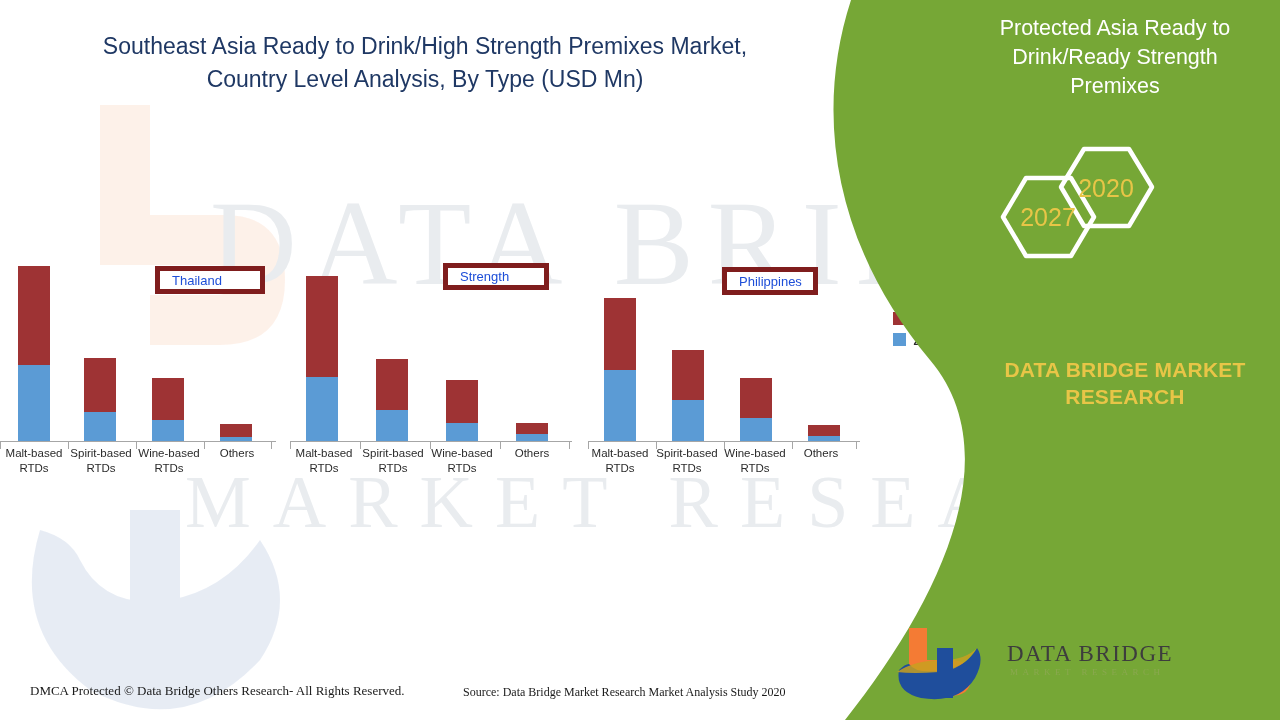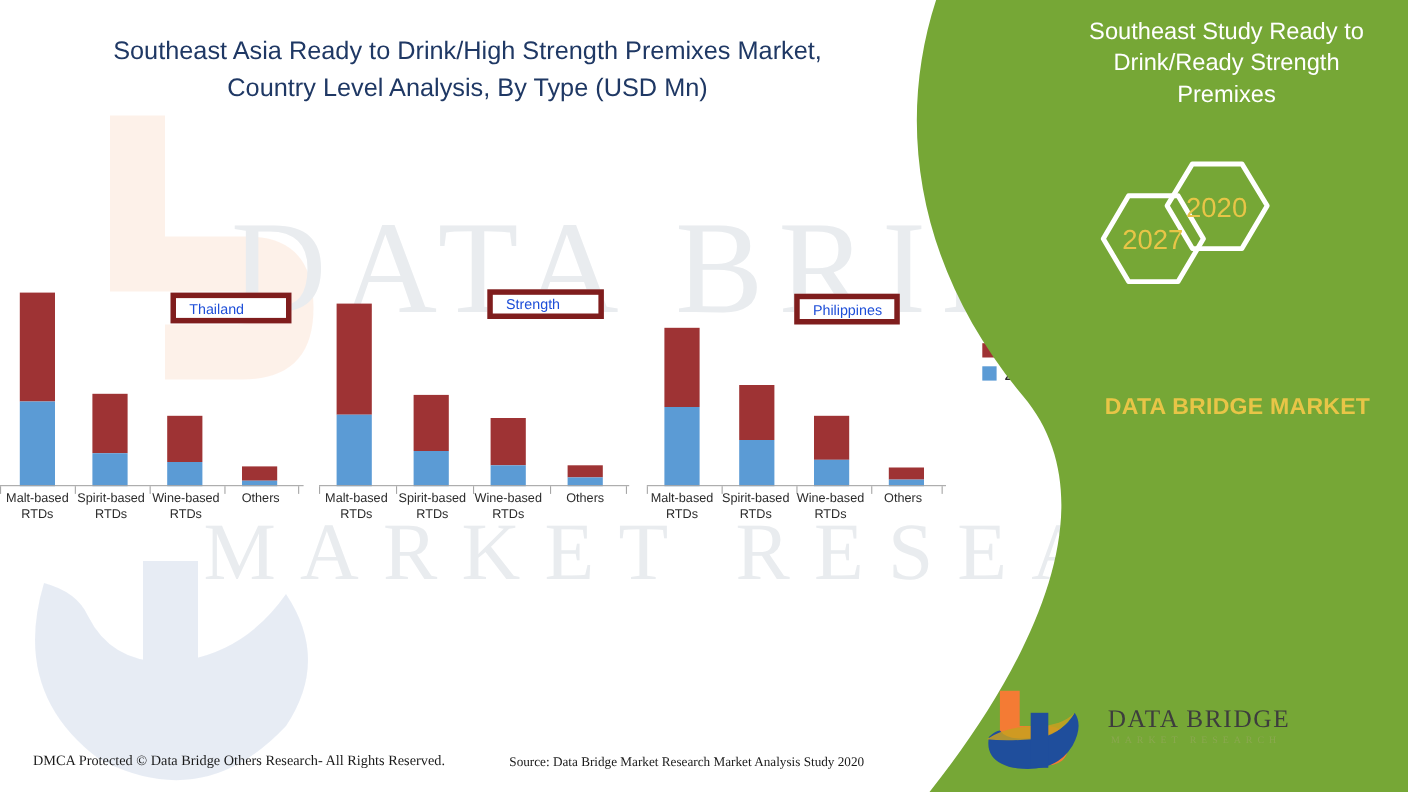--- a/index.html
+++ b/index.html
@@ -283,35 +283,36 @@
   </div>
 
   <svg class="green-panel" viewBox="0 0 1280 720" preserveAspectRatio="none">
     <path d="M851 0
              C 812 120, 838 250, 930 360
              C 1010 455, 940 600, 845 720
              L 1280 720 L 1280 0 Z" fill="#76A736"></path>
   </svg>
 
   <div class="panel-title">
-    <span class="ln">Southeast Study Ready to</span>
+    <span class="ln">Protected Asia Ready to</span>
     <span class="ln">Drink/Ready Strength Premixes</span>
   </div>
 
   <div class="hexes">
     <svg width="200" height="120" viewBox="0 0 200 120">
       <polygon points="18,72 41,33 86,33 109,72 86,111 41,111" fill="none" stroke="#ffffff" stroke-width="4.5" stroke-linejoin="round"></polygon>
       <polygon points="76,42 99,4 144,4 167,42 144,81 99,81" fill="none" stroke="#ffffff" stroke-width="4.5" stroke-linejoin="round"></polygon>
       <text x="63" y="81" text-anchor="middle" font-family="Liberation Sans, sans-serif" font-size="25" fill="#E8C547">2027</text>
       <text x="121" y="52" text-anchor="middle" font-family="Liberation Sans, sans-serif" font-size="25" fill="#E8C547">2020</text>
     </svg>
   </div>
 
   <div class="brand-name">
     <span class="ln">DATA BRIDGE MARKET</span>
+    <span class="ln">RESEARCH</span>
   </div>
 
   <svg class="logo" viewBox="0 0 220 82">
     <path d="M16 8 L34 8 L34 40 L57 40 Q78 40 78 58 Q78 76 56 76 L34 76 L34 62 L54 62
              Q62 62 62 57 Q62 52 54 52 L16 52 Z" fill="#F47B34"></path>
     <path d="M6 50 Q2 72 28 78 Q66 84 82 58 Q92 40 84 28 Q74 46 52 50 Q24 55 16 44 Q12 44 6 50 Z" fill="#1F4E9C"></path>
     <path d="M4 52 Q22 40 50 40 Q72 40 84 28 Q70 50 46 52 Q20 54 4 52 Z" fill="#C8A020" opacity="0.85"></path>
     <rect x="44" y="28" width="16" height="50" fill="#1F4E9C"></rect>
   </svg>
   <div class="logo-text">DATA BRIDGE</div>

